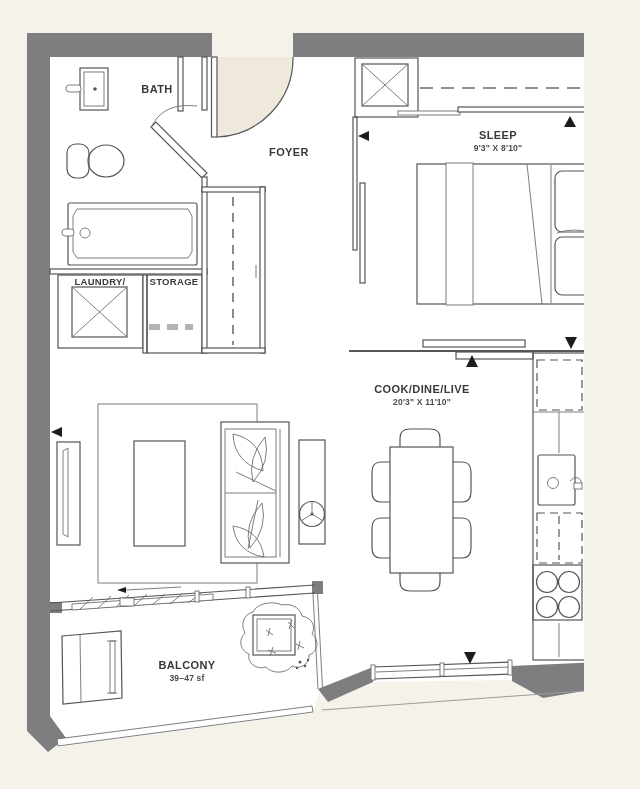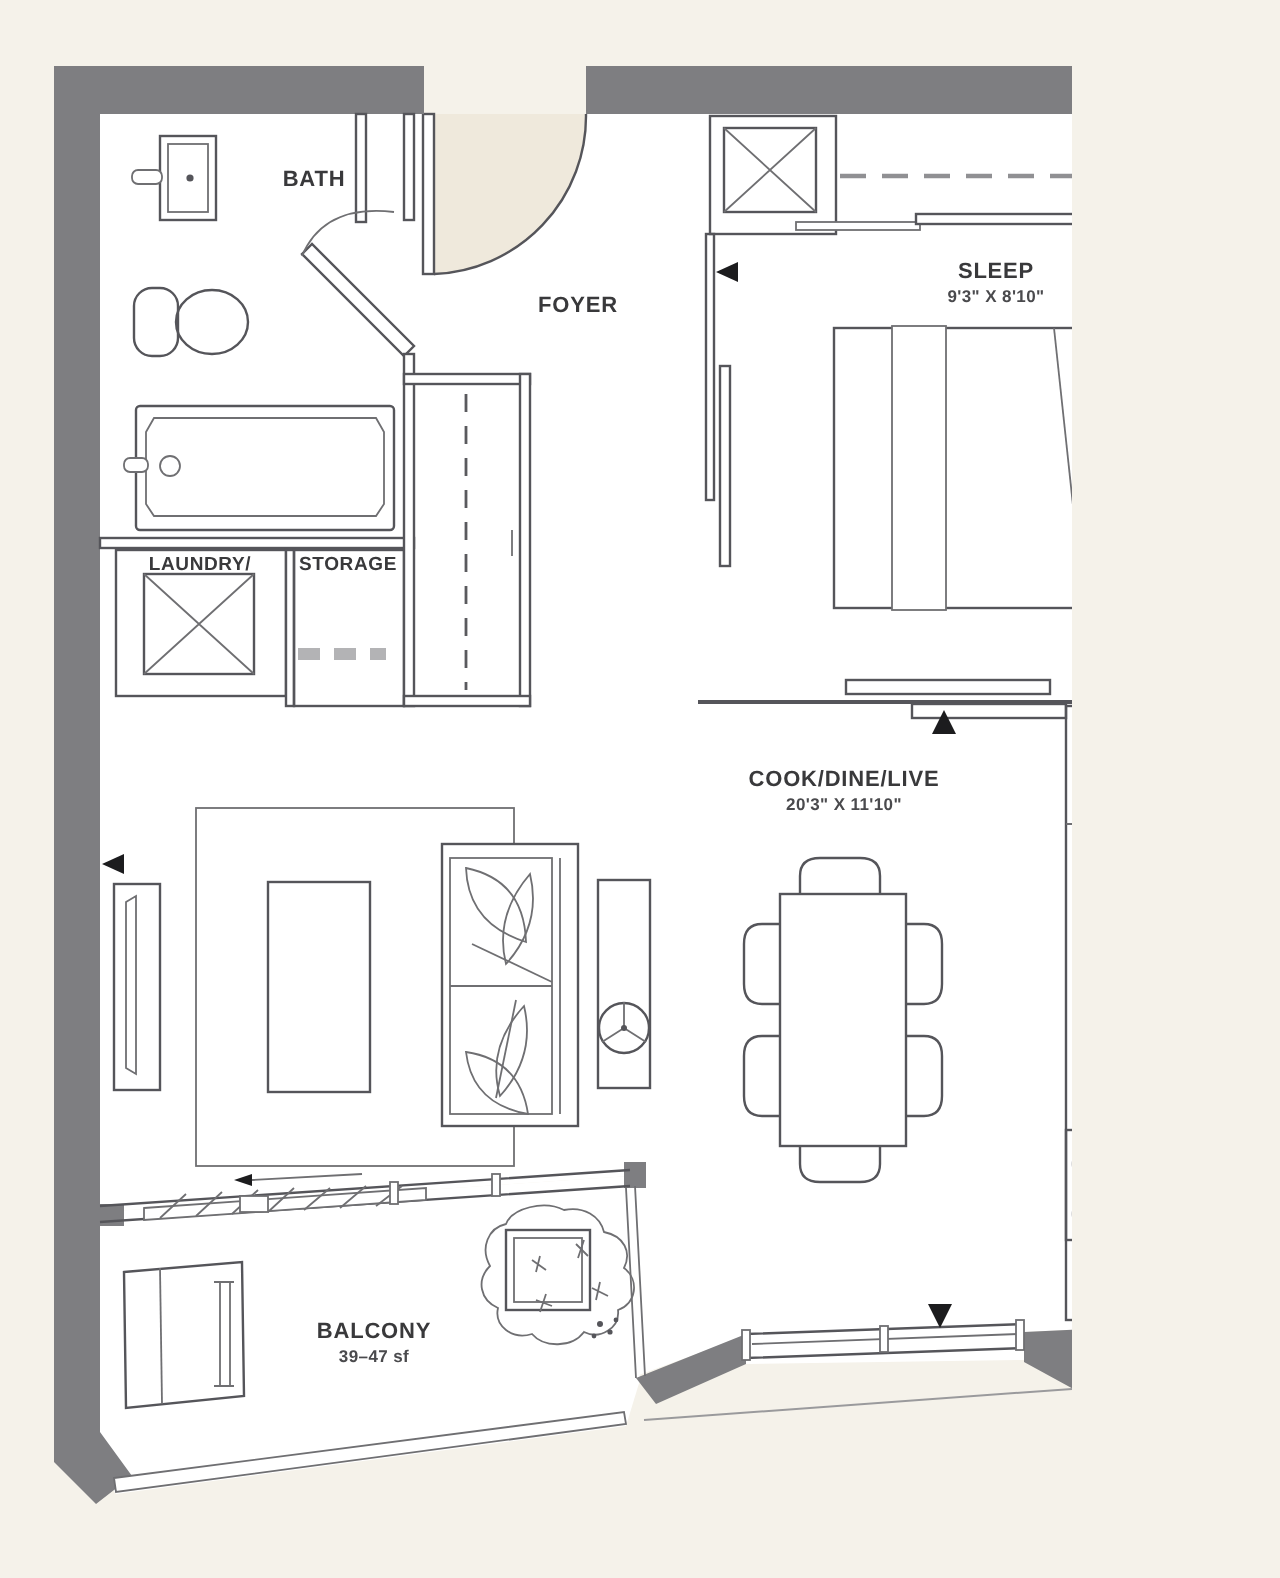--- a/index.html
+++ b/index.html
@@ -1,16 +1,16 @@
 <!DOCTYPE html>
 <html><head>
 <meta charset="utf-8">
 <style>
   html,body{margin:0;padding:0;background:#f5f2ea;}
-  .stage{width:536px;height:789px;position:relative;background:#f5f2ea;overflow:hidden;}
+  .stage{width:584px;height:789px;position:relative;background:#f5f2ea;overflow:hidden;}
   svg{display:block;}
   .wall{fill:#7e7e81;stroke:none;}
   .floor{fill:#ffffff;stroke:none;}
   .swing{fill:#efe9dc;stroke:none;}
   .ln{fill:none;stroke:#55555a;stroke-width:1.2;}
   .lnf{fill:#ffffff;stroke:#55555a;stroke-width:1.2;}
   .thin{stroke-width:0.9;stroke:#6f6f72;}
   .rod{fill:none;stroke:#909093;stroke-width:2.2;stroke-dasharray:13 8;}
   .rodv{fill:none;stroke:#5a5a5e;stroke-width:1.4;stroke-dasharray:9 7;}
   .shelf{fill:none;stroke:#b3b3b5;stroke-width:6;stroke-dasharray:11 7;}

